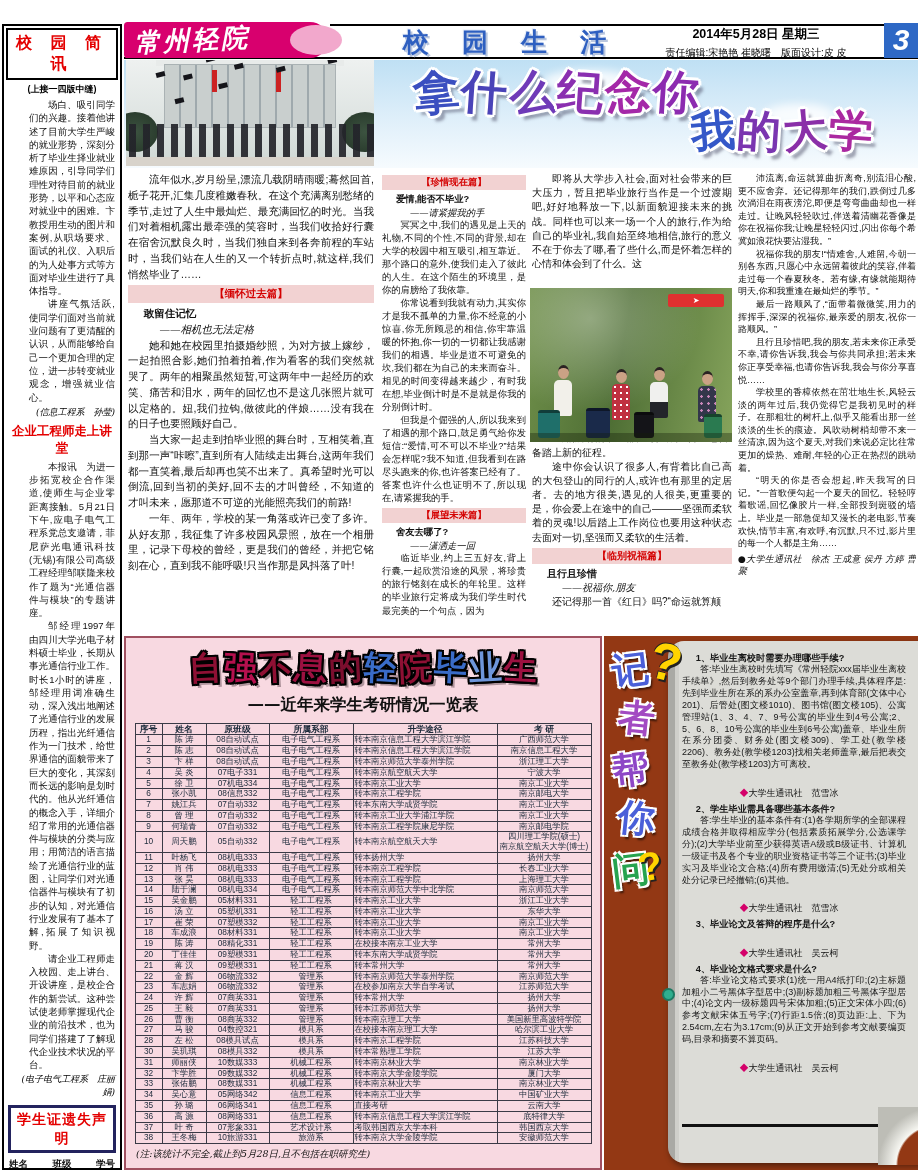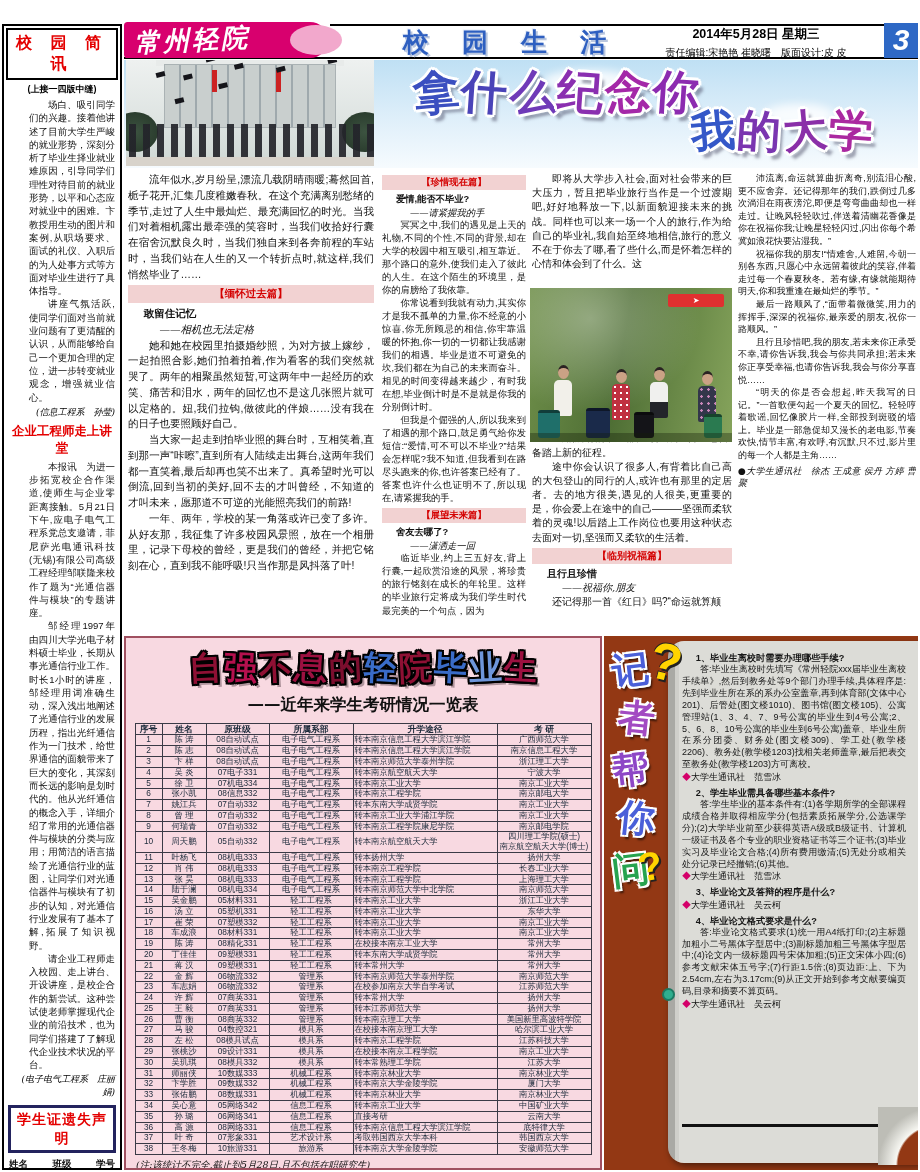--- a/index.html
+++ b/index.html
@@ -117,21 +117,21 @@
         transform:rotate(-10deg);text-shadow:2px 2px 0 #222;z-index:1;}
   .pad{position:absolute;left:64px;top:5px;width:266px;height:1160px;max-height:522px;border-radius:16px;
        background:linear-gradient(90deg,#a9a9a4 0 7px,#cfcfca 7px 11px,#dcdcd7 11px);
        box-shadow:2px 3px 6px rgba(0,0,0,.45);}
   .pad::after{content:"";position:absolute;right:-2px;bottom:-2px;width:58px;height:58px;
        background:radial-gradient(circle at 100% 100%,#933814 38px,#f7f7f2 40px,#bdbdb6 58px);}
   .pad-inner{position:absolute;left:14px;top:8px;width:224px;height:478px;overflow:hidden;
        text-align:justify;color:#161616;border-bottom:3px solid #111;padding-bottom:4px;}
   .qa-q{font-size:9.2px;font-weight:bold;text-indent:1.5em;line-height:1.32;margin-top:3px;}
   .qa-a{font-size:9px;line-height:1.32;text-indent:2em;}
-  .qa-sig{font-size:9px;text-align:left;padding-right:10px;color:#111;}
+  .qa-sig{font-size:9px;text-align:center;padding-right:10px;color:#111;margin-top:16px;}
   .qa-sig::first-letter{color:#d4006a;}
   .pad-dot{position:absolute;left:58px;top:352px;width:13px;height:13px;border-radius:50%;
        background:#2fae8e;border:2px solid #1c7a62;z-index:5;}
 </style>
 </head>
 <body>
 
 <div class="page" data-name="newspaper-page">
 
   <div class="rule" style="left:330px;top:24px;width:588px;height:2px;" data-name="header-top-rule"></div>
@@ -260,20 +260,21 @@
       <div class="art-h" data-name="article-section-head">【临别祝福篇】</div>
       <div class="art-t" data-name="article-essay-title">且行且珍惜</div>
       <div class="art-s" data-name="article-essay-subtitle">——祝福你,朋友</div>
       <div class="art-p" data-name="article-paragraph">还记得那一首《红日》吗?“命运就算颠</div>
     </div>
   <div class="art-col c4" data-name="article-column-4">
       <div class="art-p" data-name="article-paragraph">沛流离,命运就算曲折离奇,别流泪心酸,更不应舍弃。还记得那年的我们,跌倒过几多次淌泪在雨夜滂沱,即便是弯弯曲曲却也一样走过。让晚风轻轻吹过,伴送着清幽花香像是你在祝福你我;让晚星轻轻闪过,闪出你每个希冀如浪花快要沾湿我。”</div>
       <div class="art-p" data-name="article-paragraph">祝福你我的朋友!“情难舍,人难留,今朝一别各东西,只愿心中永远留着彼此的笑容,伴着走过每一个春夏秋冬。若有缘,有缘就能期待明天,你和我重逢在最灿烂的季节。”</div>
       <div class="art-p" data-name="article-paragraph">最后一路顺风了,“面带着微微笑,用力的挥挥手,深深的祝福你,最亲爱的朋友,祝你一路顺风。”</div>
       <div class="art-p" data-name="article-paragraph">且行且珍惜吧,我的朋友,若未来你正承受不幸,请你告诉我,我会与你共同承担;若未来你正享受幸福,也请你告诉我,我会与你分享喜悦……</div>
+      <div class="art-p" data-name="article-paragraph">学校里的香樟依然在茁壮地生长,风轻云淡的两年过后,我仍觉得它是我初见时的样子。在那粗壮的树杆上,似乎又能看出那一丝淡淡的生长的痕迹。风吹动树梢却带不来一丝清凉,因为这个夏天,对我们来说必定比往常更加的燥热、难耐,年轻的心正在热烈的跳动着。</div>
       <div class="art-p" data-name="article-paragraph">“明天的你是否会想起,昨天我写的日记。”一首歌便勾起一个夏天的回忆。轻轻哼着歌谣,回忆像胶片一样,全部投到斑驳的墙上。毕业是一部急促却又漫长的老电影,节奏欢快,情节丰富,有欢呼,有沉默,只不过,影片里的每一个人都是主角……</div>
       <div class="art-sig" data-name="article-byline">●大学生通讯社　徐杰 王成意 侯丹 方婷 曹聚</div>
     </div>
 
   <div class="lug" data-name="students-luggage-photo">
     <div class="lug-light" data-name="photo-light"></div>
     <div class="lug-sign" data-name="photo-red-sign">➤</div>
     <div class="fig" style="left:24px;" data-name="photo-student">
         <div class="head"></div>
         <div class="body" style="background:#f2f0ea;"></div>
@@ -539,28 +540,20 @@
           </tr>
           <tr data-name="table-row">
             <td data-name="table-cell">28</td>
             <td data-name="table-cell">左 松</td>
             <td data-name="table-cell">08模具试点</td>
             <td data-name="table-cell">模具系</td>
             <td class="ta-l" data-name="table-cell">转本南京工程学院</td>
             <td data-name="table-cell">江苏科技大学</td>
           </tr>
           <tr data-name="table-row">
-            <td data-name="table-cell">29</td>
-            <td data-name="table-cell">张桃沙</td>
-            <td data-name="table-cell">09设计331</td>
-            <td data-name="table-cell">模具系</td>
-            <td class="ta-l" data-name="table-cell">在校接本南京工程学院</td>
-            <td data-name="table-cell">南京工业大学</td>
-          </tr>
-          <tr data-name="table-row">
             <td data-name="table-cell">30</td>
             <td data-name="table-cell">吴玑琪</td>
             <td data-name="table-cell">08模具332</td>
             <td data-name="table-cell">模具系</td>
             <td class="ta-l" data-name="table-cell">转本常熟理工学院</td>
             <td data-name="table-cell">江苏大学</td>
           </tr>
           <tr data-name="table-row">
             <td data-name="table-cell">31</td>
             <td data-name="table-cell">师丽侠</td>

